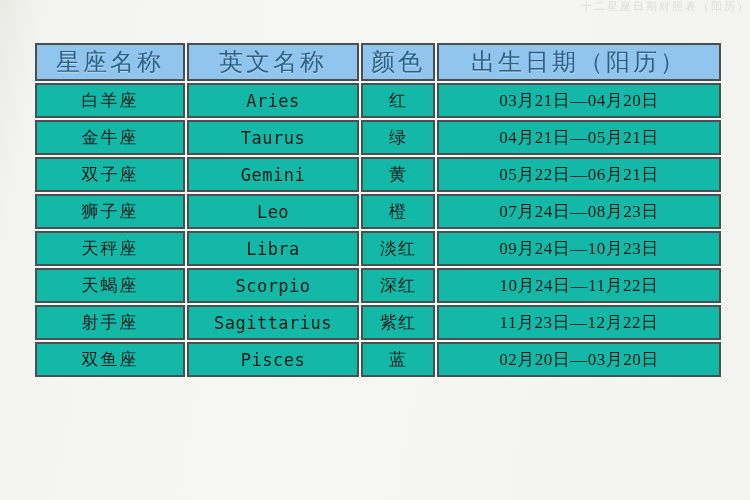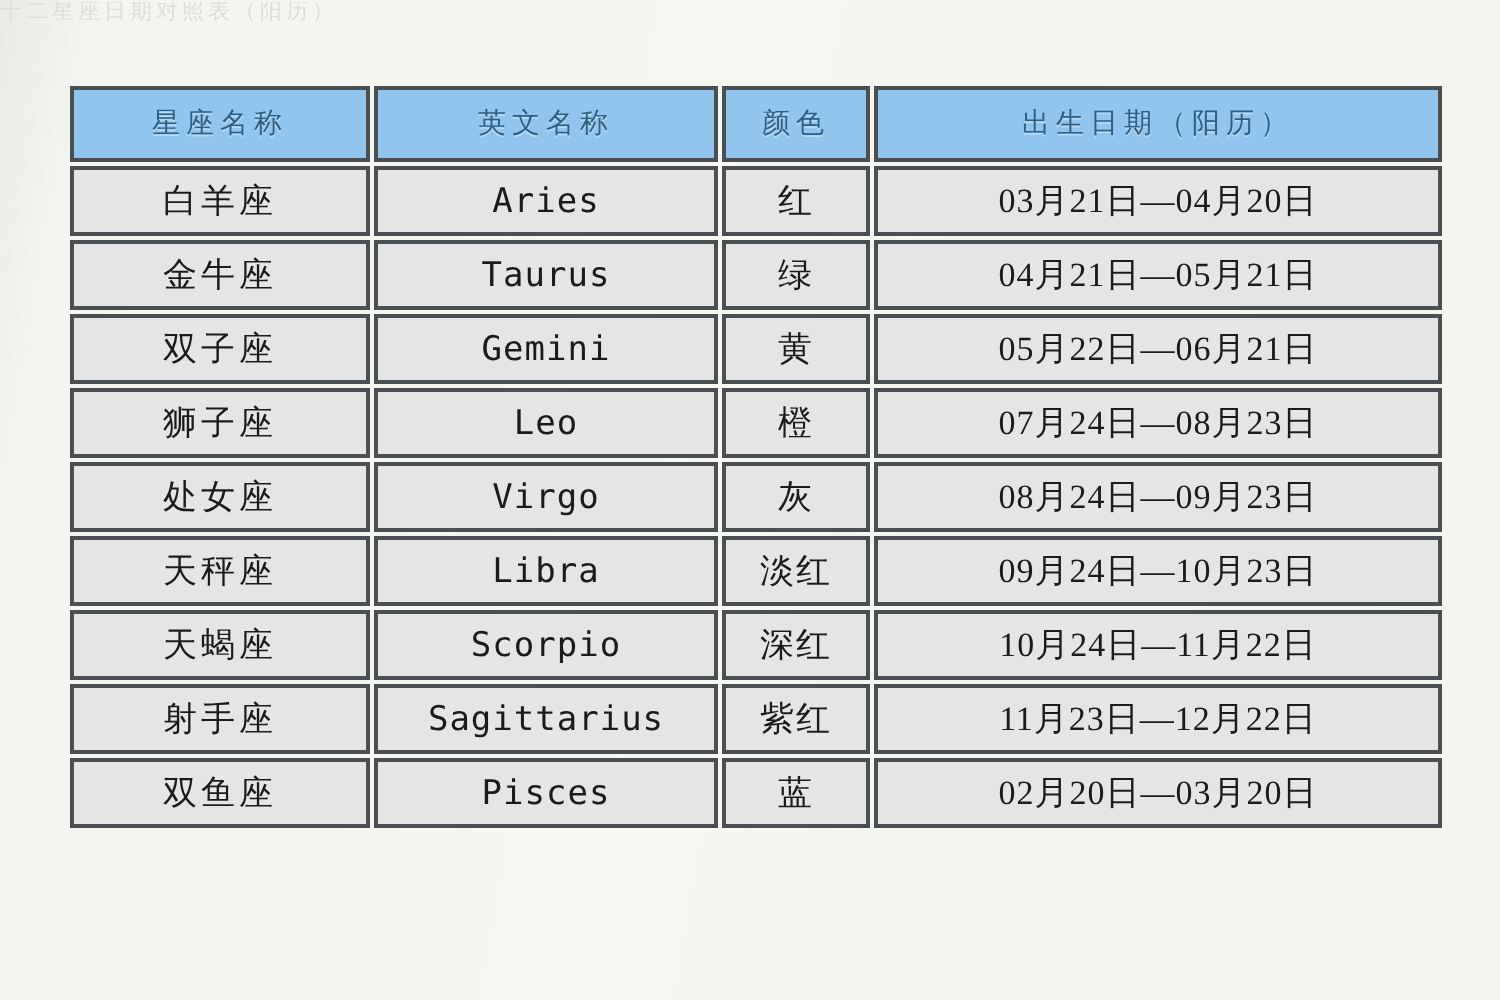--- a/index.html
+++ b/index.html
@@ -16,21 +16,21 @@
   }
   #page {
     position: absolute;
     inset: 0;
   }
   .top-caption {
     position: absolute;
     top: 1px;
     left: 0;
     width: 750px;
-    text-align: left;
+    text-align: right;
     font-size: 11px;
     letter-spacing: 2px;
     color: #dcdedb;
     white-space: nowrap;
     overflow: hidden;
     height: 11px;
     line-height: 11px;
     user-select: none;
   }
   .table-wrap {
@@ -52,28 +52,28 @@
     height: 31px;
     text-align: center;
     vertical-align: middle;
     font-weight: normal;
     overflow: hidden;
     white-space: nowrap;
   }
   table.zodiac th {
     background: #92c5ed;
     color: #2e5f85;
-    font-size: 14px;
+    font-size: 24px;
     letter-spacing: 3px;
     font-family: "DejaVu Sans", sans-serif;
     text-shadow: 0 1px 0 rgba(255,255,255,0.35);
     height: 34px;
   }
   table.zodiac td {
-    background: #e5e5e5;
+    background: #14b8a6;
     color: #1b1b1b;
     font-size: 17px;
   }
   td.c-name {
     letter-spacing: 2px;
     font-family: "DejaVu Sans", sans-serif;
   }
   td.e-name {
     font-family: "DejaVu Sans Mono", monospace;
     font-size: 15px;
@@ -135,26 +135,20 @@
             <td class="color">黄</td>
             <td class="date">05月22日—06月21日</td>
           </tr>
           <tr>
             <td class="c-name">狮子座</td>
             <td class="e-name">Leo</td>
             <td class="color">橙</td>
             <td class="date">07月24日—08月23日</td>
           </tr>
           <tr>
-            <td class="c-name">处女座</td>
-            <td class="e-name">Virgo</td>
-            <td class="color">灰</td>
-            <td class="date">08月24日—09月23日</td>
-          </tr>
-          <tr>
             <td class="c-name">天秤座</td>
             <td class="e-name">Libra</td>
             <td class="color">淡红</td>
             <td class="date">09月24日—10月23日</td>
           </tr>
           <tr>
             <td class="c-name">天蝎座</td>
             <td class="e-name">Scorpio</td>
             <td class="color">深红</td>
             <td class="date">10月24日—11月22日</td>

